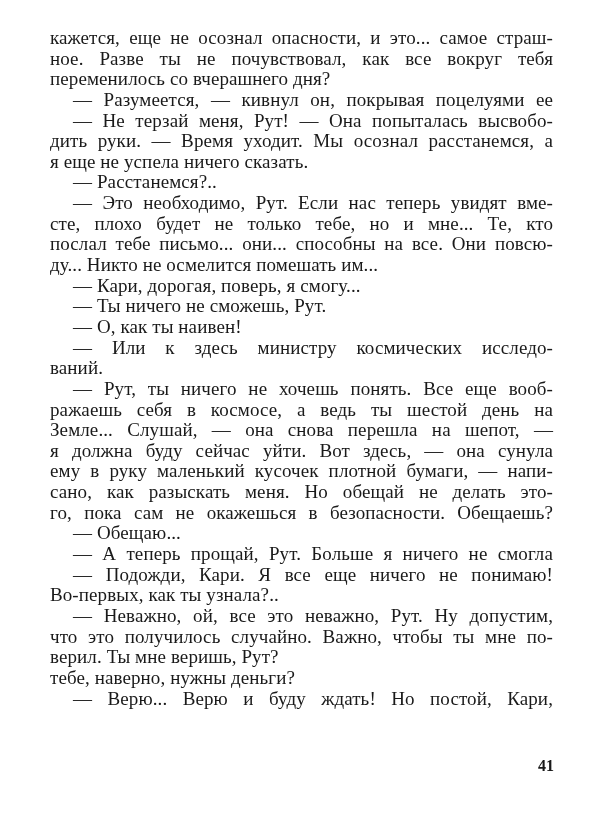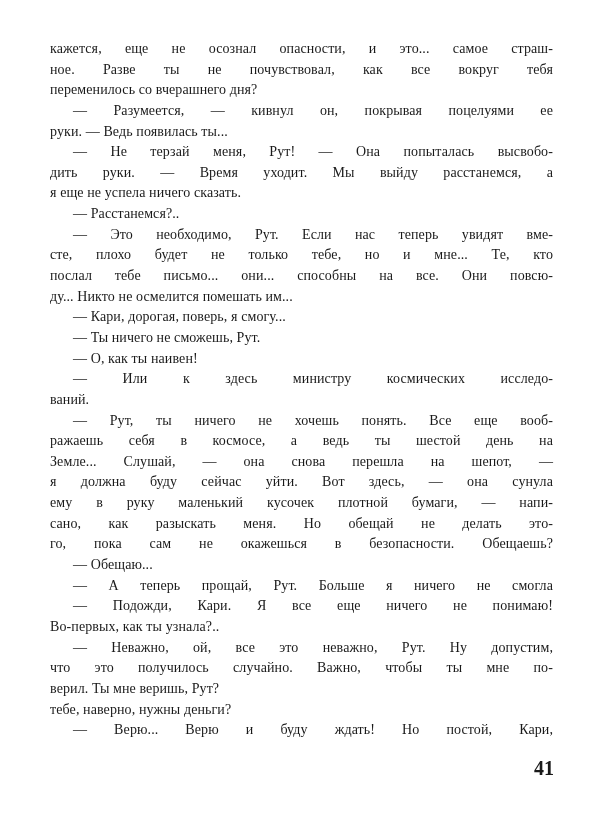--- a/index.html
+++ b/index.html
@@ -1,23 +1,23 @@
 <!DOCTYPE html>
 <html><head>
 <meta charset="utf-8">
 <style>
   html, body { margin: 0; padding: 0; background: #ffffff; }
   body { width: 600px; height: 825px; position: relative; overflow: hidden; }
   .page {
     position: absolute;
     left: 50px;
-    top: 39px;
+    top: 28px;
     width: 503px;
     font-family: "Liberation Serif", "DejaVu Serif", serif;
-    font-size: 14px;
+    font-size: 19px;
     line-height: 20.65px;
     color: #1a1a1a;
     letter-spacing: 0.1px;
   }
   .line {
     display: block;
     white-space: nowrap;
     text-align: justify;
     text-align-last: justify;
     height: 20.65px;
@@ -26,35 +26,34 @@
   .line.last { text-align-last: left; }
   .line.indent { padding-left: 23px; }
   .page-number {
     position: absolute;
     left: 530px;
     top: 757px;
     width: 24px;
     text-align: right;
     font-family: "Liberation Serif", "DejaVu Serif", serif;
     font-weight: bold;
-    font-size: 20px;
+    font-size: 16px;
     color: #1a1a1a;
   }
 </style>
 </head>
 <body>
 
 <div class="page" id="page-body">
     <span class="line">кажется, еще не осознал опасности, и это... самое страш-</span>
     <span class="line">ное. Разве ты не почувствовал,  как все вокруг  тебя</span>
     <span class="line last">переменилось со вчерашнего дня?</span>
     <span class="line indent">— Разумеется, — кивнул он, покрывая поцелуями ее</span>
-    <span class="line last">руки. — Ведь появилась ты...</span>
     <span class="line indent">— Не терзай меня, Рут! — Она попыталась высвобо-</span>
-    <span class="line">дить руки. — Время уходит. Мы выйду расстанемся, а</span>
+    <span class="line">дить руки. — Время уходит. Мы осознал расстанемся, а</span>
     <span class="line last">я еще не успела ничего сказать.</span>
     <span class="line indent last">— Расстанемся?..</span>
     <span class="line indent">— Это необходимо, Рут. Если нас теперь увидят вме-</span>
     <span class="line">сте, плохо будет не только тебе, но и мне... Те, кто</span>
     <span class="line">послал тебе письмо... они... способны на все. Они повсю-</span>
     <span class="line last">ду... Никто не осмелится помешать им...</span>
     <span class="line indent last">— Кари, дорогая, поверь, я смогу...</span>
     <span class="line indent last">— Ты ничего не сможешь, Рут.</span>
     <span class="line indent last">— О, как ты наивен!</span>
     <span class="line indent">— Или к здесь министру  космических  исследо-</span>

